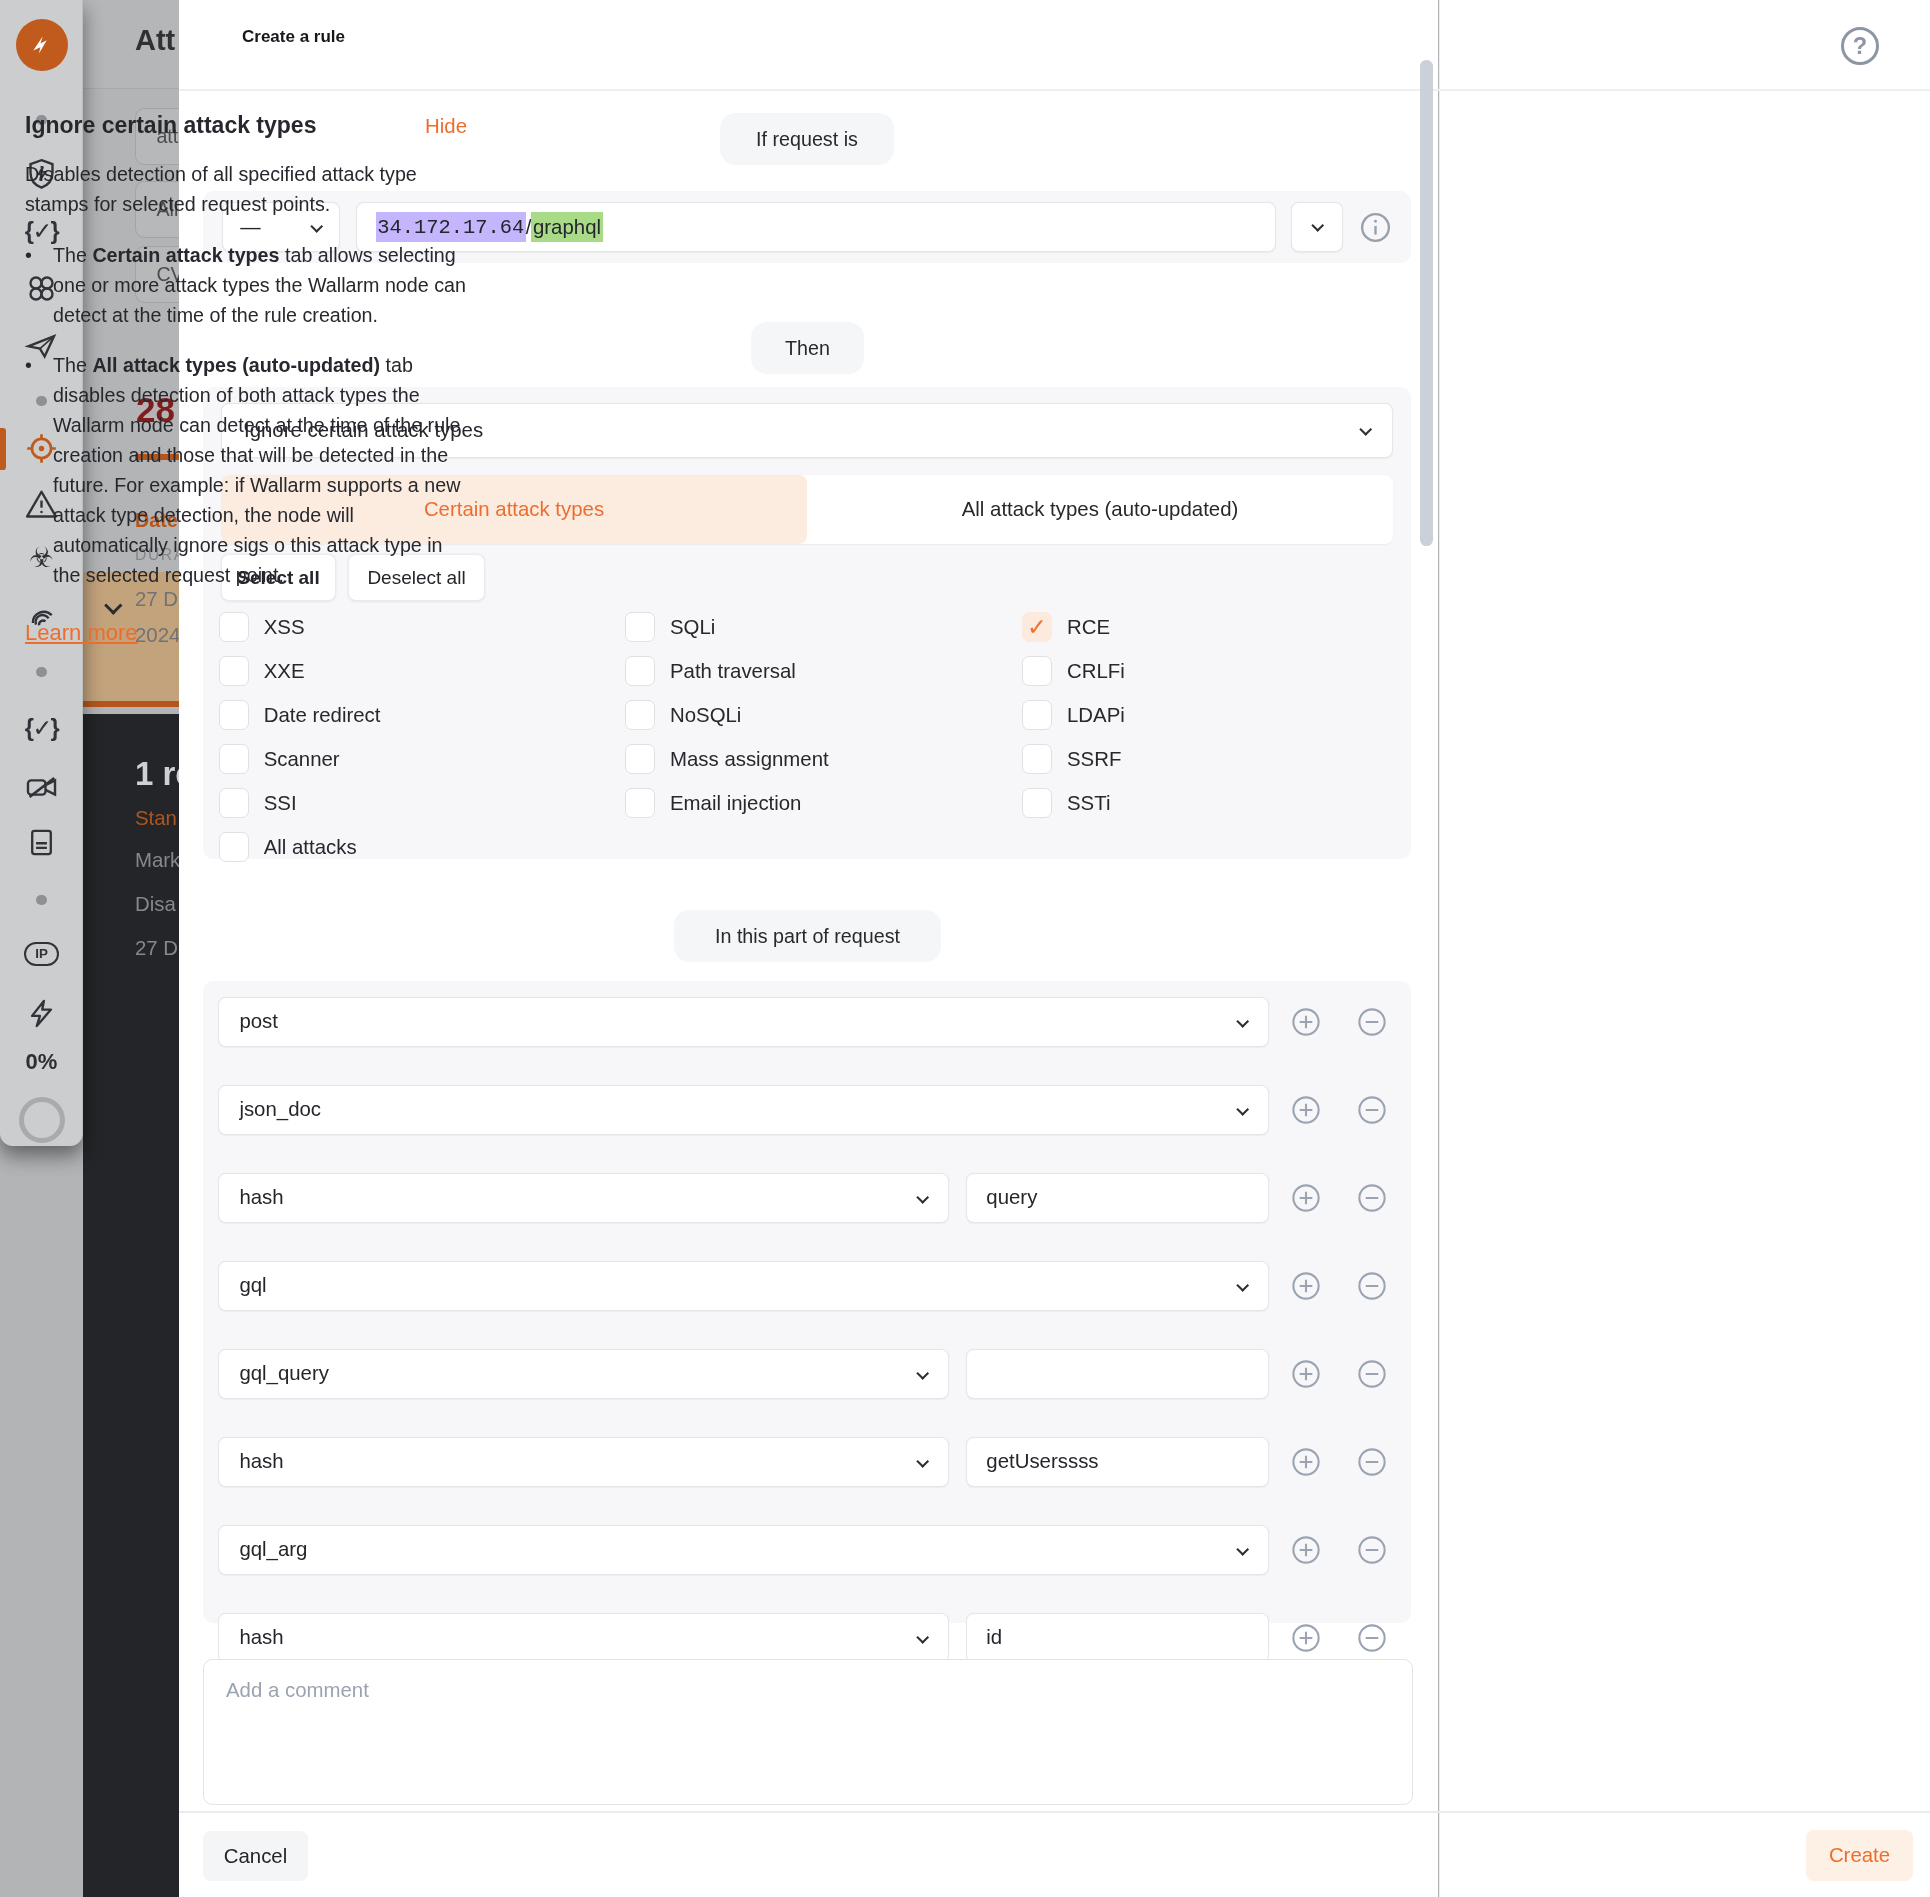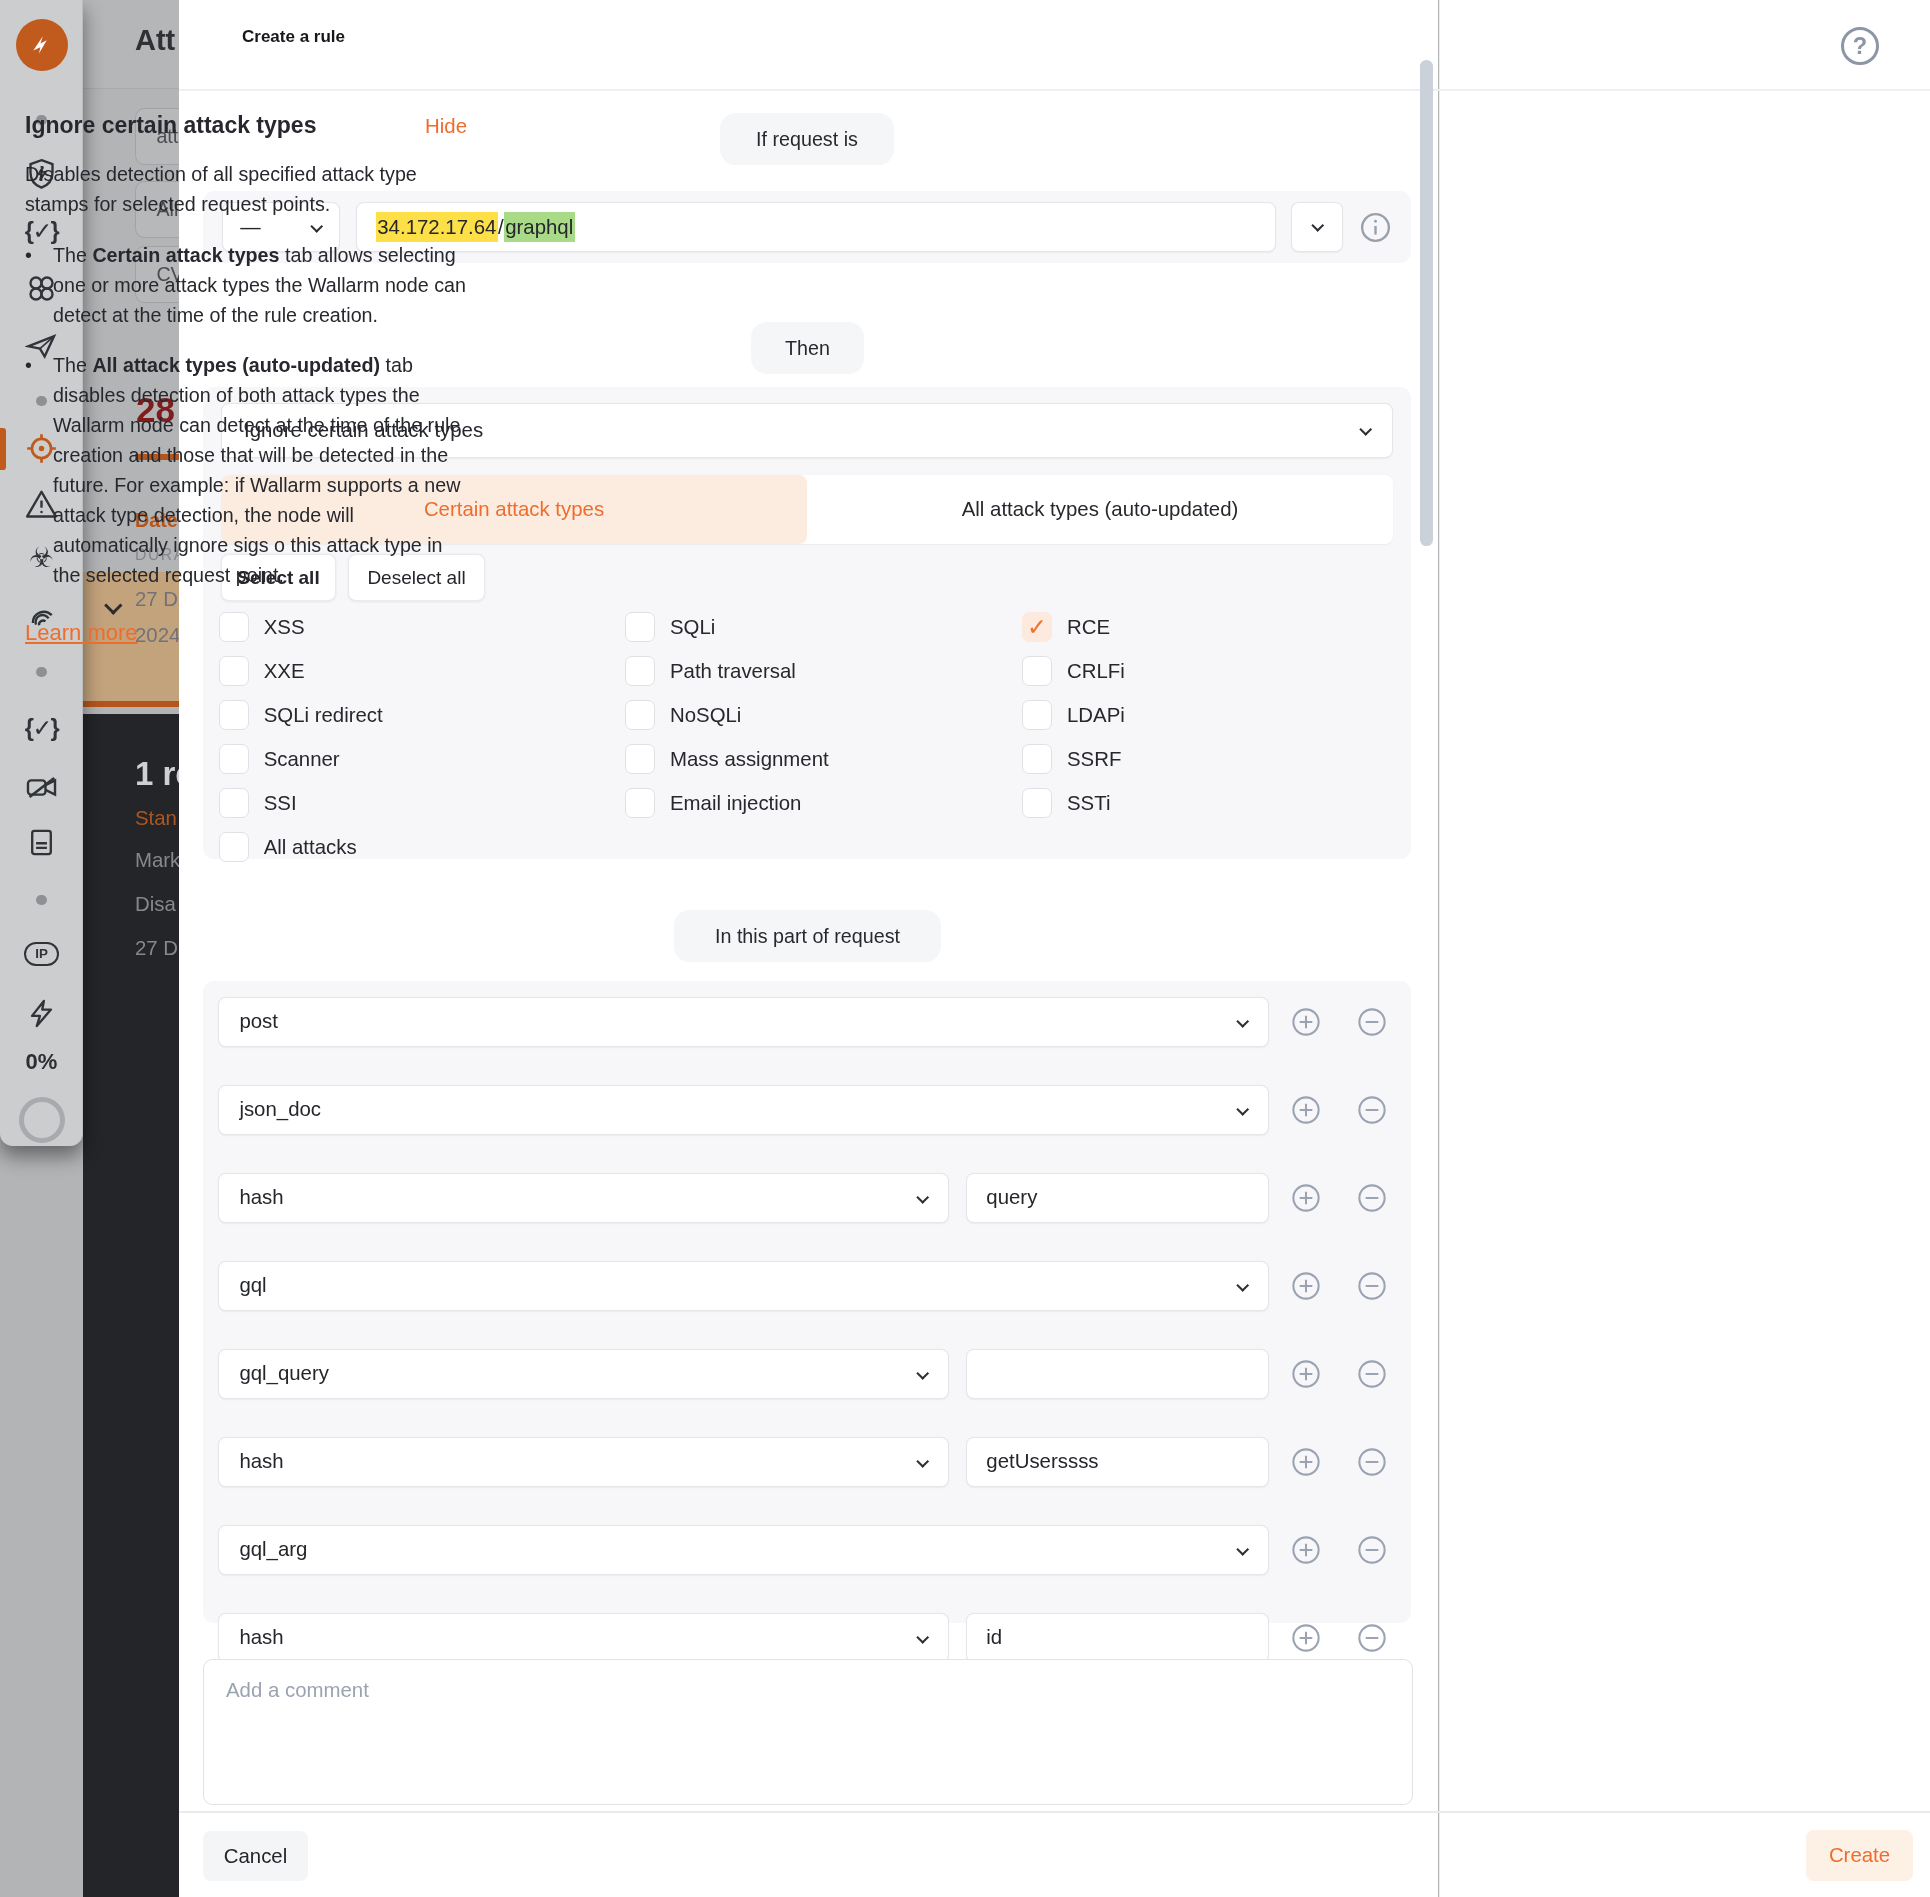--- a/index.html
+++ b/index.html
@@ -37,21 +37,21 @@
   .ip-ic{width:35px;height:23.6px;border:2.4px solid #303338;border-radius:12.6px;display:flex;align-items:center;justify-content:center;font-size:13.4px;font-weight:700;}
   
   .modal{position:absolute;left:179px;top:0;width:1259px;height:1898px;background:#fff;}
   .help{position:absolute;left:1439px;top:0;width:492px;height:1898px;background:#fff;border-left:1.6px solid #ebedef;}
   .header-line{position:absolute;left:179px;top:89px;width:1752px;height:1.6px;background:#edeff1;}
   .modal-title{position:absolute;left:242px;top:27px;font-size:17px;font-weight:700;color:#17181c;}
   .pill{position:absolute;background:#f5f6f7;border-radius:15.7px;color:#27292e;font-size:19.7px;display:flex;align-items:center;justify-content:center;}
   .panel{position:absolute;background:#f7f7f9;border-radius:11px;}
   .ctl{background:#fff;border:1.6px solid #e4e6ea;border-radius:7.9px;box-shadow:0 0.8px 1.6px rgba(20,20,40,.05);display:flex;align-items:center;font-size:20.4px;color:#24262b;}
   .chev{width:9.4px;height:9.4px;border-right:2.4px solid #2c2e33;border-bottom:2.4px solid #2c2e33;transform:rotate(45deg);margin-left:auto;}
-  .hl-peach{background:#fde047;padding:3.9px 1.6px;}
+  .hl-peach{background:#c4b5fd;padding:3.9px 1.6px;font-family:Liberation Mono, monospace;}
   .hl-green{background:#a9da88;padding:3.9px 1.6px;}
   .tabs{position:absolute;left:18px;top:88px;width:1172px;height:69px;background:#fff;border-radius:7.9px;display:flex;overflow:hidden;box-shadow:0 0.8px 1.6px rgba(20,20,40,.05);}
   .tab{flex:1;display:flex;align-items:center;justify-content:center;font-size:20.4px;color:#26282d;}
   .tab.active{background:#fcece0;color:#ed6d2d;border-radius:7.9px;}
   .btn{background:#fff;border:1.6px solid #e9ebee;border-radius:7.9px;box-shadow:0 0.8px 2.4px rgba(20,20,40,.08);font-size:19px;color:#24262b;display:flex;align-items:center;justify-content:center;}
   .cb-col{position:absolute;top:218px;}
   .cb-item{height:44px;display:flex;align-items:center;}
   .cb-box{width:30px;height:30px;background:#fff;border:1.6px solid #dfe1e5;border-radius:7px;flex:none;display:flex;align-items:center;justify-content:center;}
   .cb-box.checked{background:#fdeade;border-color:#fdeade;color:#f0702c;font-size:23.6px;font-weight:700;}
   .cb-lab{margin-left:15px;font-size:20.4px;color:#26282d;white-space:nowrap;}
@@ -254,21 +254,21 @@
       <label class="cb-item">
           <span class="cb-box"></span>
           <span class="cb-lab">XSS</span>
         </label>
       <label class="cb-item">
           <span class="cb-box"></span>
           <span class="cb-lab">XXE</span>
         </label>
       <label class="cb-item">
           <span class="cb-box"></span>
-          <span class="cb-lab">SQLi redirect</span>
+          <span class="cb-lab">Date redirect</span>
         </label>
       <label class="cb-item">
           <span class="cb-box"></span>
           <span class="cb-lab">Scanner</span>
         </label>
       <label class="cb-item">
           <span class="cb-box"></span>
           <span class="cb-lab">SSI</span>
         </label>
       <label class="cb-item">

